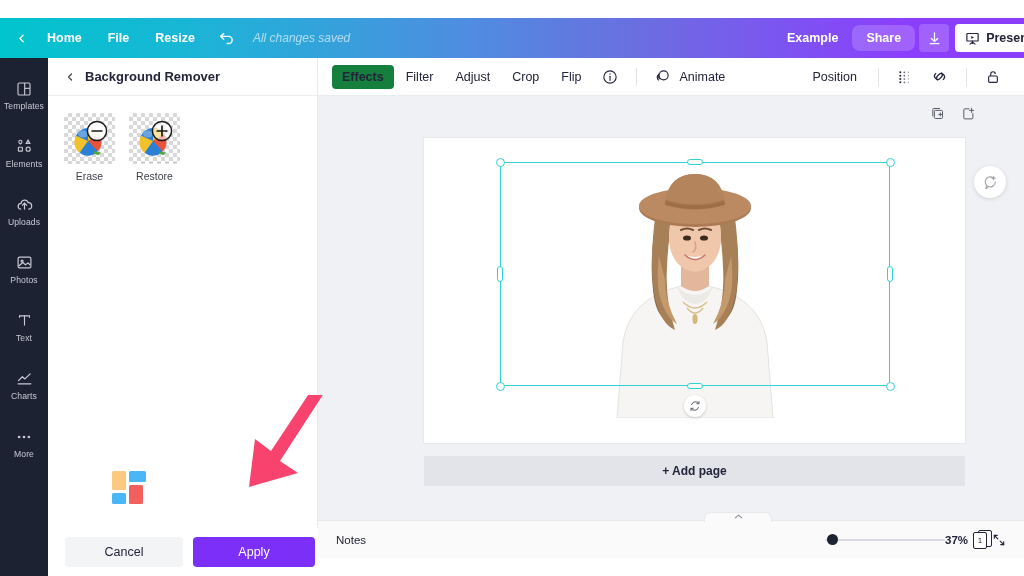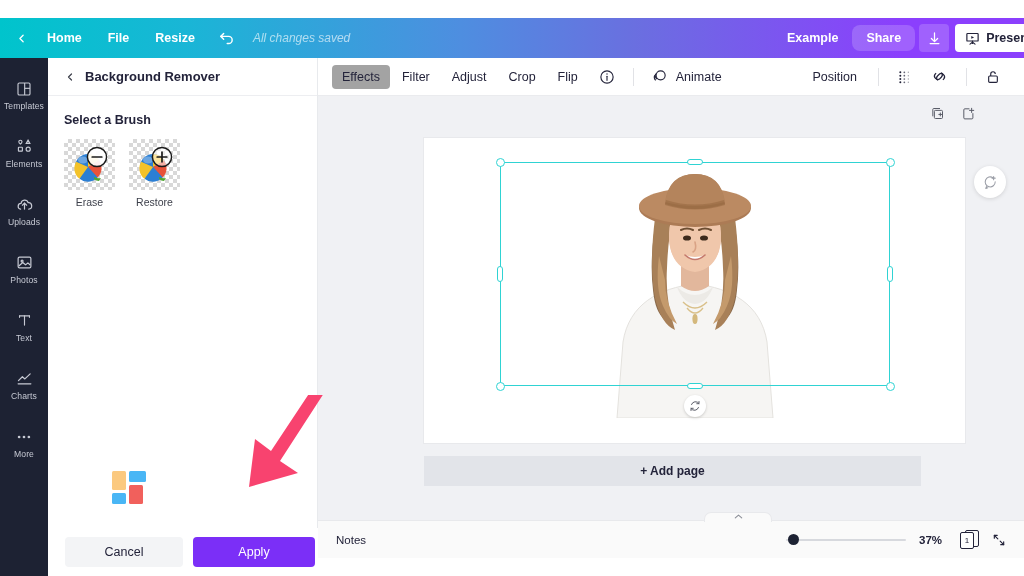--- a/index.html
+++ b/index.html
@@ -112,21 +112,21 @@
   
   .objbar {
     position:absolute; left:318px; top:58px; width:706px; height:38px;
     background:#ffffff; border-bottom:1px solid #eaebee;
     display:flex; align-items:center; padding: 0 14px;
   }
   .ob-item {
     font-size:12.5px; color:#23233a; padding: 5px 10px; border-radius:4px;
     cursor:pointer; margin-right: 2px; white-space:nowrap;
   }
-  .ob-item.active { background:#a3a3a3; font-weight:normal; }
+  .ob-item.active { background:#15803d; font-weight:bold; }
   .ob-ico { padding: 0 9px; display:flex; align-items:center; cursor:pointer; color:#23233a; }
   .ob-sep { width:1px; height:18px; background:#e1e2e6; margin: 0 9px; }
   .ob-anim { display:flex; align-items:center; gap:8px; padding: 5px 8px; cursor:pointer;
              font-size:12.5px; color:#23233a; }
   .ob-right { margin-left:auto; display:flex; align-items:center; }
   .ob-pos { font-size:12.5px; color:#23233a; padding: 5px 12px; cursor:pointer; }
 
   
   .stage {
     position:absolute; left:318px; top:96px; width:706px; height:424px;
@@ -165,40 +165,40 @@
     width:22px; height:22px; border-radius:50%; background:#fff;
     box-shadow: 0 1px 3px rgba(0,0,0,0.18);
     display:flex; align-items:center; justify-content:center; cursor:pointer;
   }
   .comment-fab {
     position:absolute; right:18px; top:70px; width:32px; height:32px;
     border-radius:50%; background:#ffffff; box-shadow: 0 1px 4px rgba(0,0,0,0.13);
     display:flex; align-items:center; justify-content:center; cursor:pointer;
   }
   .addpage {
-    position:absolute; left:106px; top:360px; width:497px; height:30px;
+    position:absolute; left:106px; top:360px; width:541px; height:30px;
     background:#e2e4e9; border-radius:0;
     display:flex; align-items:center; justify-content:center;
     font-size:12px; color:#23233a; font-weight:bold; cursor:pointer;
   }
 
   
   .notesbar {
     position:absolute; left:318px; top:520px; width:706px; height:38px;
     background:#fafafa; border-top:1px solid #e8e9ec;
     display:flex; align-items:center; padding: 0 18px;
   }
   .notes-tab {
     position:absolute; left:386px; top:-9px; width:68px; height:10px;
     background:#fafafa; border-radius:7px 7px 0 0; border:1px solid #e8e9ec;
     border-bottom:none; display:flex; align-items:flex-start; justify-content:center;
     cursor:pointer;
   }
   .notes-label { font-size:11.5px; color:#23233a; cursor:pointer; }
-  .nb-right { margin-left:auto; display:flex; align-items:center; gap:13px; }
+  .nb-right { margin-left:auto; display:flex; align-items:center; gap:0; }
   .zslider { position:relative; width:120px; height:14px; display:flex; align-items:center; cursor:pointer; }
   .ztrack { position:absolute; left:0; right:0; height:2px; background:#d7d9de; border-radius:2px; }
   .zknob { position:absolute; left:2px; width:11px; height:11px; border-radius:50%; background:#1d2233; }
   .zpct { font-size:11.5px; color:#23233a; font-weight:bold; min-width:28px; }
   .pagecnt { position:relative; width:19px; height:19px; cursor:pointer; }
   .pagecnt .bk { position:absolute; right:0; top:0; width:14px; height:17px;
                  border:1.4px solid #23233a; border-radius:2px; }
   .pagecnt .fr { position:absolute; left:0; top:2px; width:14px; height:17px;
                  border:1.4px solid #23233a; border-radius:2px; background:#fff;
                  display:flex; align-items:center; justify-content:center;
@@ -337,21 +337,20 @@
     <div class="panel-head">
       <span class="chev">
         <svg width="12" height="12" viewBox="0 0 24 24" fill="none" stroke="#3c3f4a" stroke-width="2.4" stroke-linecap="round" stroke-linejoin="round">
           <polyline points="15 18 9 12 15 6"></polyline>
         </svg>
       </span>
       <span class="panel-title">Background Remover</span>
     </div>
 
     <div class="panel-body">
-      <div class="sec-title">Select a Brush</div>
 
       <div class="brushes">
 
         <div class="brush">
           <div class="brush-thumb">
             <svg width="51" height="51" viewBox="0 0 51 51">
               <g>
                 <circle cx="24" cy="28" r="13" fill="#2b7fd4"></circle>
                 <path d="M24 28 L24 15 A13 13 0 0 1 35.2 21.5 Z" fill="#f3c22a"></path>
                 <path d="M24 28 L35.2 21.5 A13 13 0 0 1 33.5 38.5 Z" fill="#e8533a"></path>

